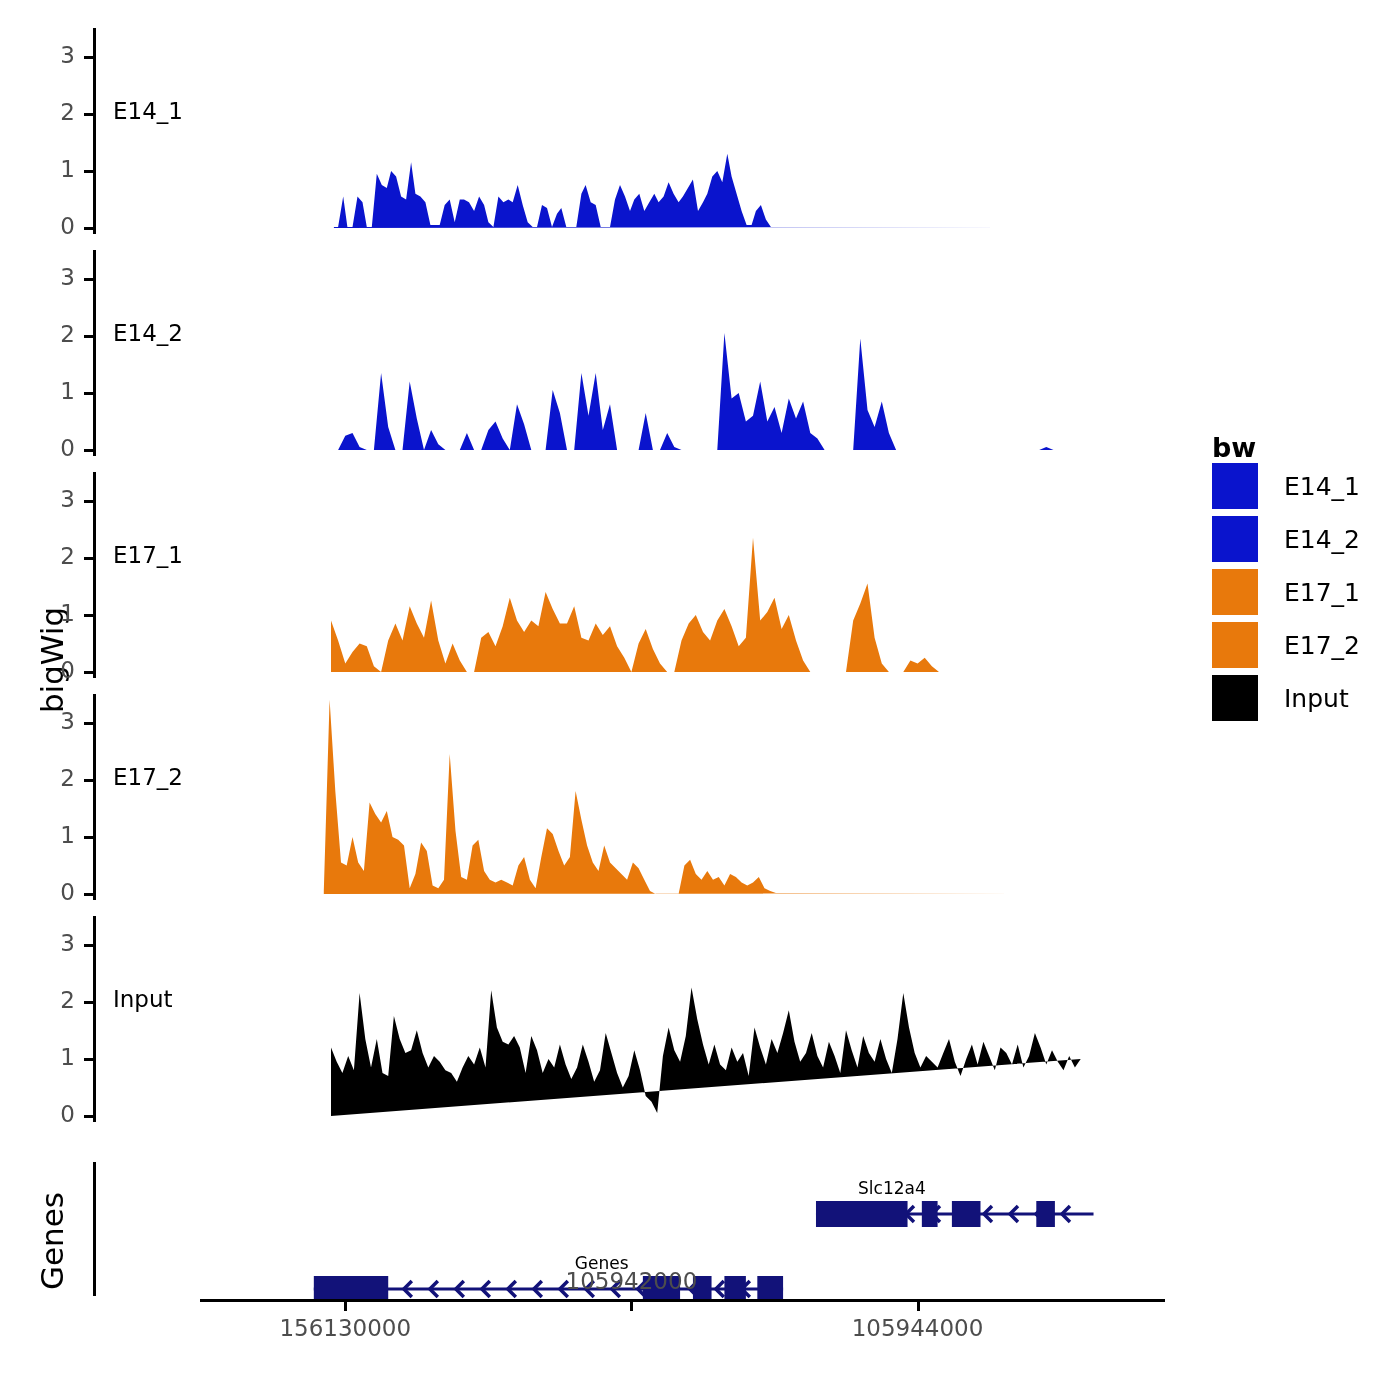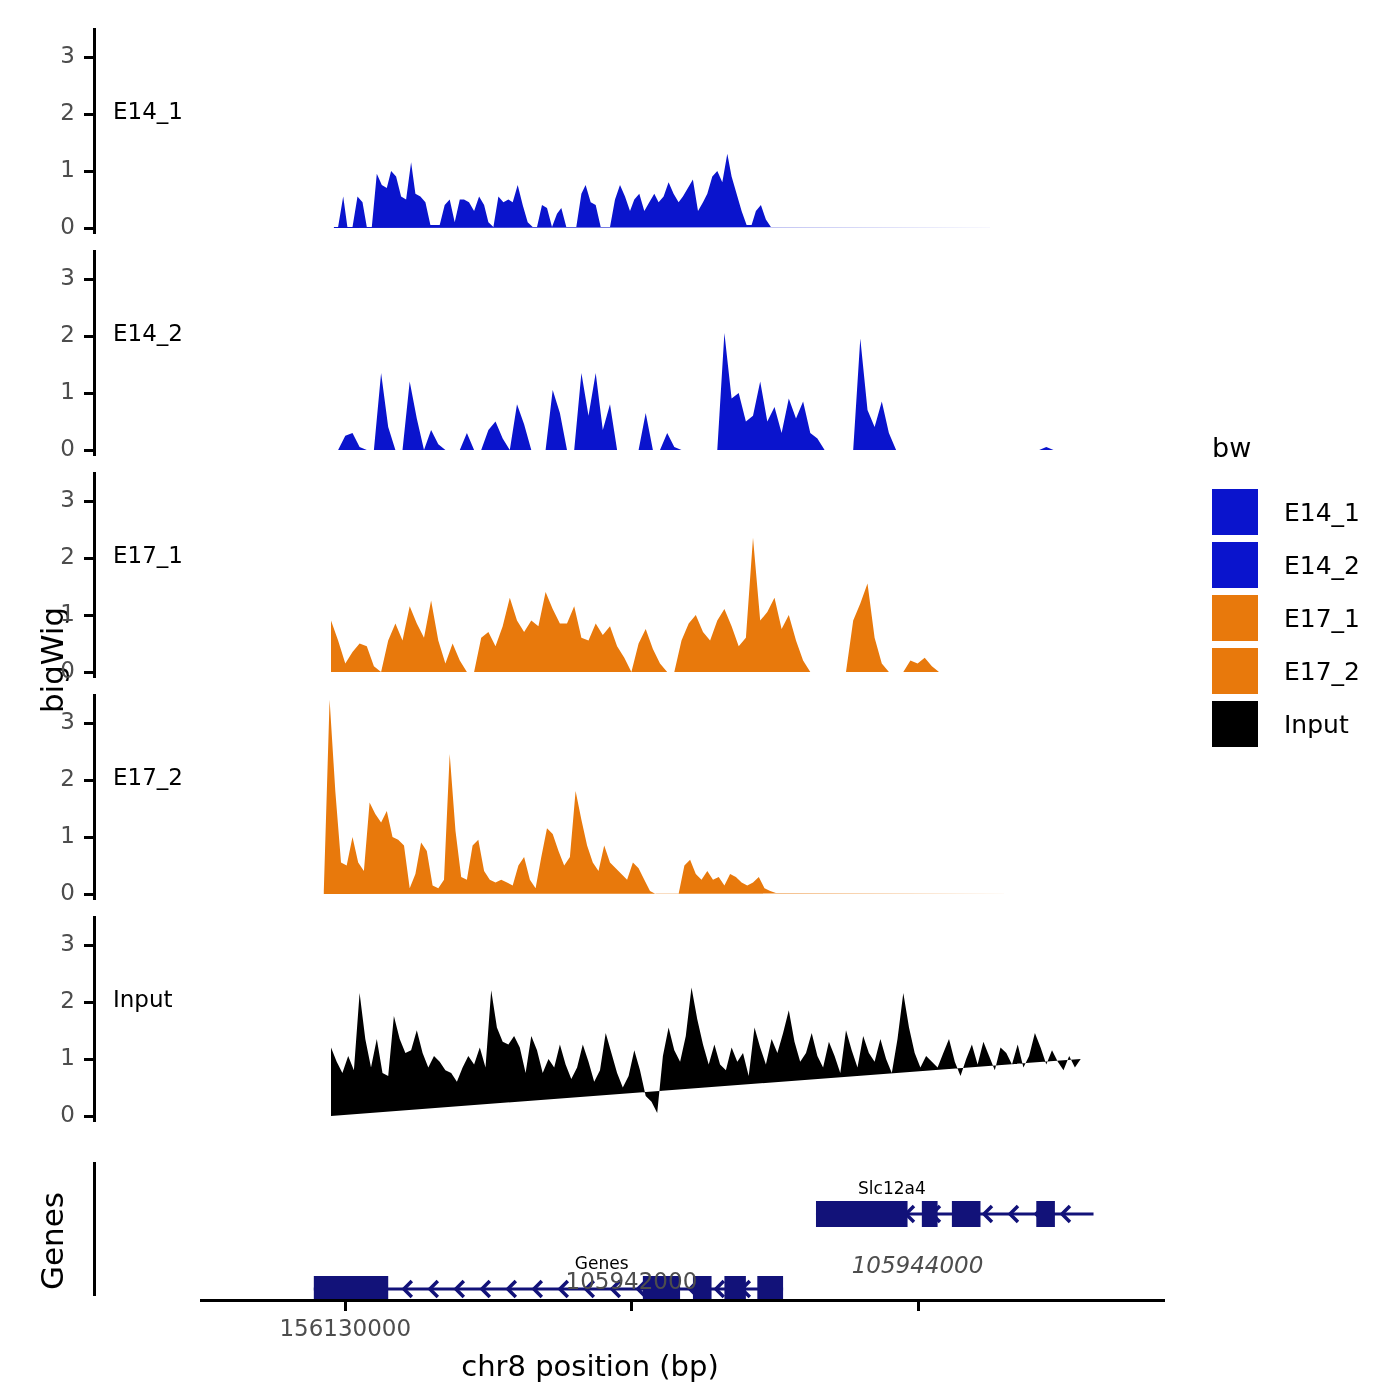--- a/index.html
+++ b/index.html
@@ -152,24 +152,23 @@
       <rect x="519.324193548387" y="114" width="25.75161290322592" height="26" fill="#121279"></rect>
     </svg>
     <div class="genelabel" style="left: 858.082px; top: 1178px;">Slc12a4</div>
     <div class="genelabel" style="left: 574.815px; top: 1253px;">Genes</div>
     <div style="left: 200px; top: 1299px; width: 965px; height: 3px; background: rgb(0, 0, 0); position: absolute;"></div>
     <div class="xtick" style="left: 344.298px; top: 1302px;"></div>
     <div class="xticklabel" style="left: 235.298px; top: 1315px; width: 220px;">156130000</div>
     <div class="xtick" style="left: 630.427px; top: 1302px;"></div>
     <div class="xticklabel" style="left: 521.427px; top: 1268px; width: 220px;">105942000</div>
     <div class="xtick" style="left: 916.556px; top: 1302px;"></div>
-    <div class="xticklabel" style="left: 807.556px; top: 1252px; width: 220px; font-style: italic;">105944000</div>
-    <div style="left: 380px; top: 1349px; width: 420px; font-size: 29px; text-align: center; position: absolute; color: rgb(0, 0, 0);">chr8 position (bp)</div>
+    <div class="xticklabel" style="left: 807.556px; top: 1315px; width: 220px;">105944000</div>
     <div style="left: 1212px; top: 432px; position: absolute;">
-      <div class="legend-title" style="margin-bottom: 26px;">bw</div>
+      <div class="legend-title" style=" font-weight: bold;">bw</div>
       <div class="legend-row" style="margin-bottom: 7px;">
         <span class="legend-key" style="background: rgb(10, 20, 205);"></span>
         <span class="legend-label">E14_1</span>
       </div>
       <div class="legend-row" style="margin-bottom: 7px;">
         <span class="legend-key" style="background: rgb(10, 20, 205);"></span>
         <span class="legend-label">E14_2</span>
       </div>
       <div class="legend-row" style="margin-bottom: 7px;">
         <span class="legend-key" style="background: rgb(232, 121, 12);"></span>

